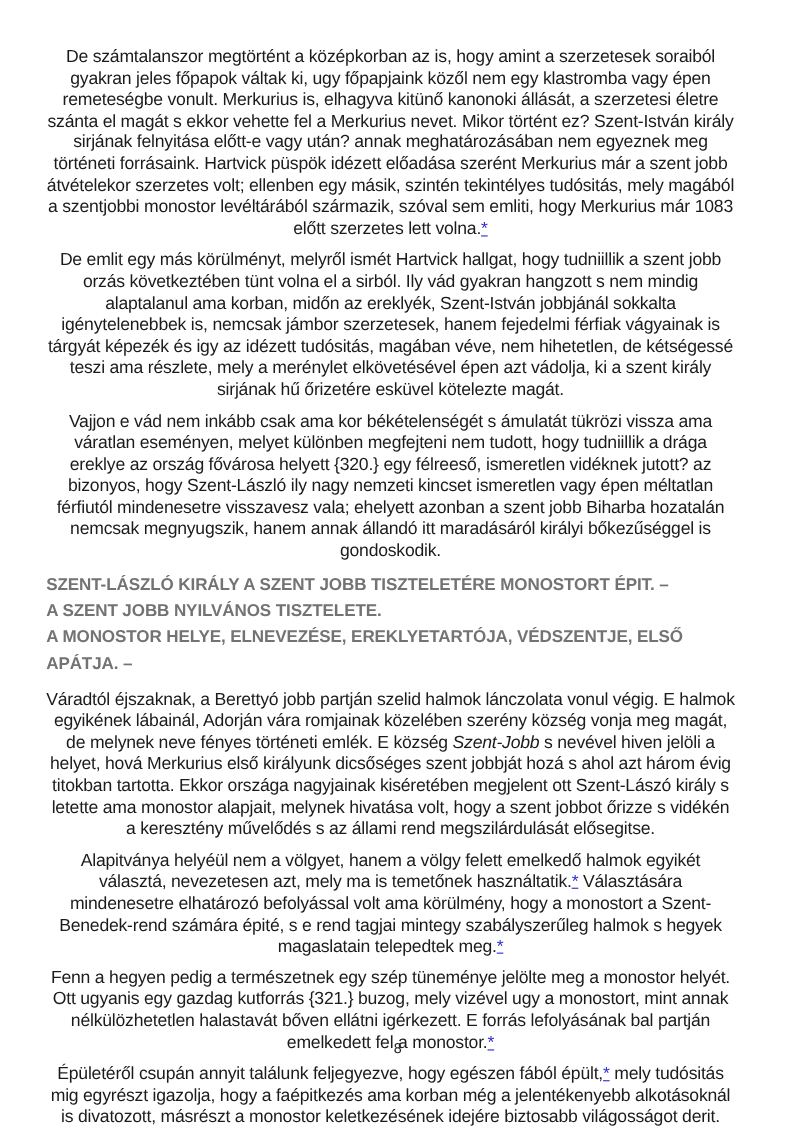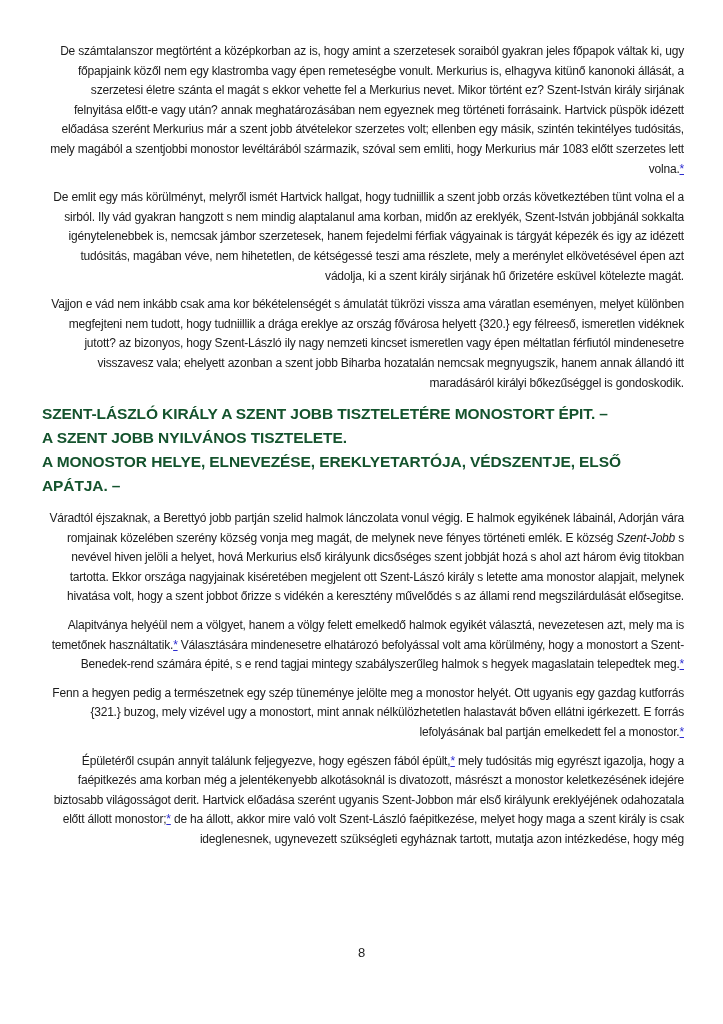--- a/index.html
+++ b/index.html
@@ -16,34 +16,34 @@
     font-family: "Liberation Sans", sans-serif;
     color: #1b1b1b;
   }
   .content {
     position: absolute;
     left: 42px;
     right: 39px;
     top: 42px;
   }
   .para {
-    margin: 0 0 9px 0;
-    font-size: 12px;
+    margin: 0 16px 9px 0;
+    font-size: 16px;
     line-height: 19.6px;
     letter-spacing: -0.2px;
-    text-align: right;
+    text-align: center;
     color: #1b1b1b;
   }
   .heading {
     margin: 5px 0 11px 0;
     font-size: 15.5px;
     line-height: 24px;
     font-weight: 700;
     letter-spacing: -0.1px;
-    color: #14532d;
+    color: #737373;
   }
   .plain { font-style: normal; }
   .italic { font-style: italic; }
   .footnote-ref {
     color: #2b2bd0;
     text-decoration: underline;
     cursor: pointer;
   }
   .page-number {
     position: absolute;

